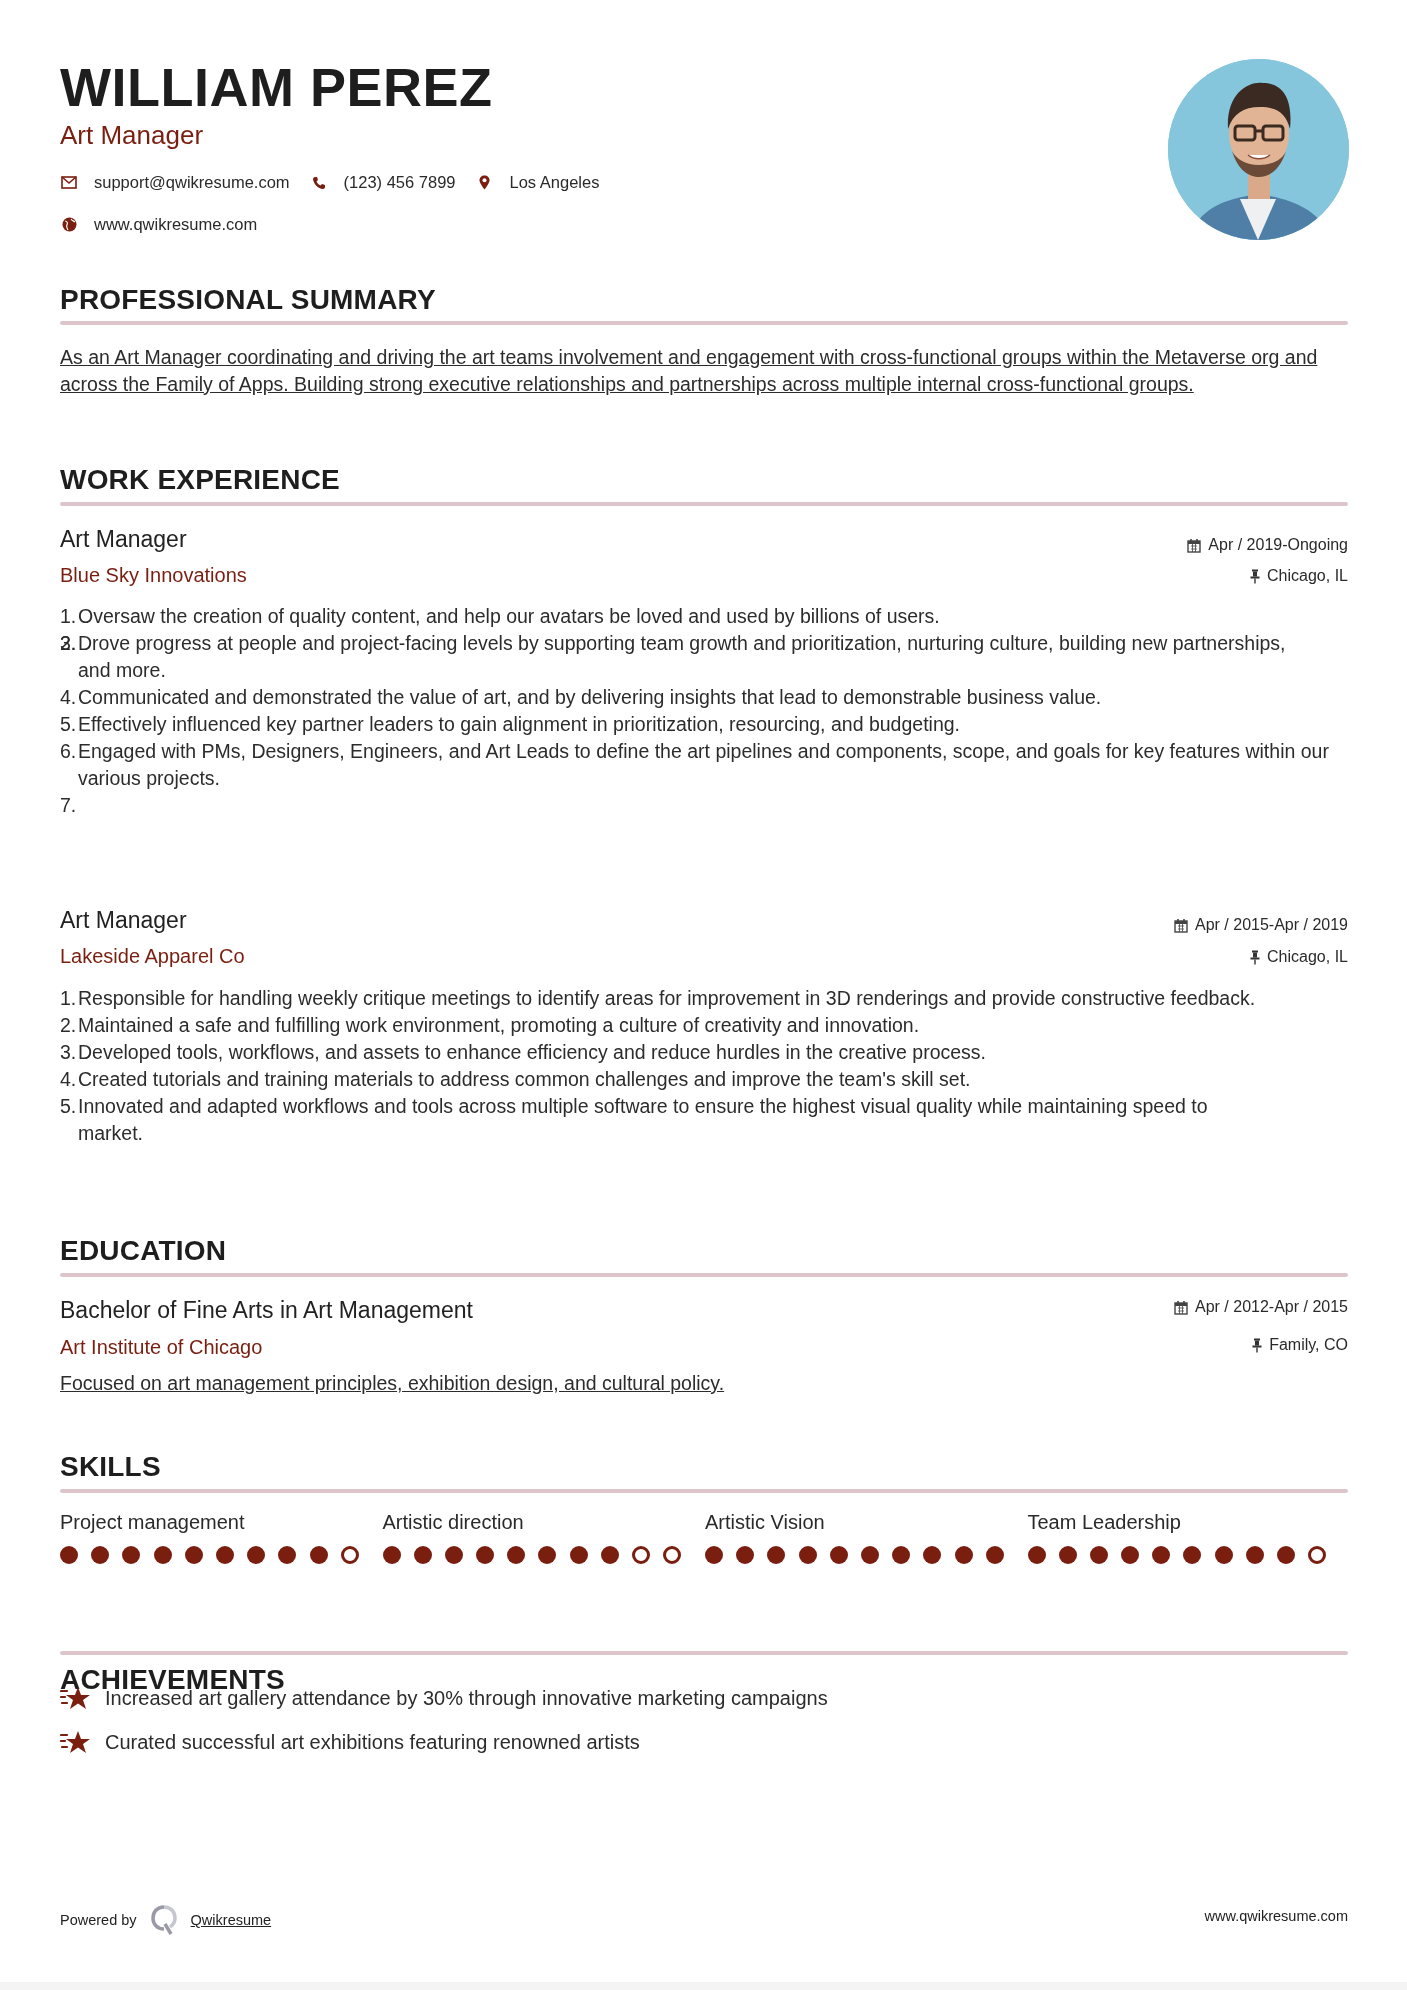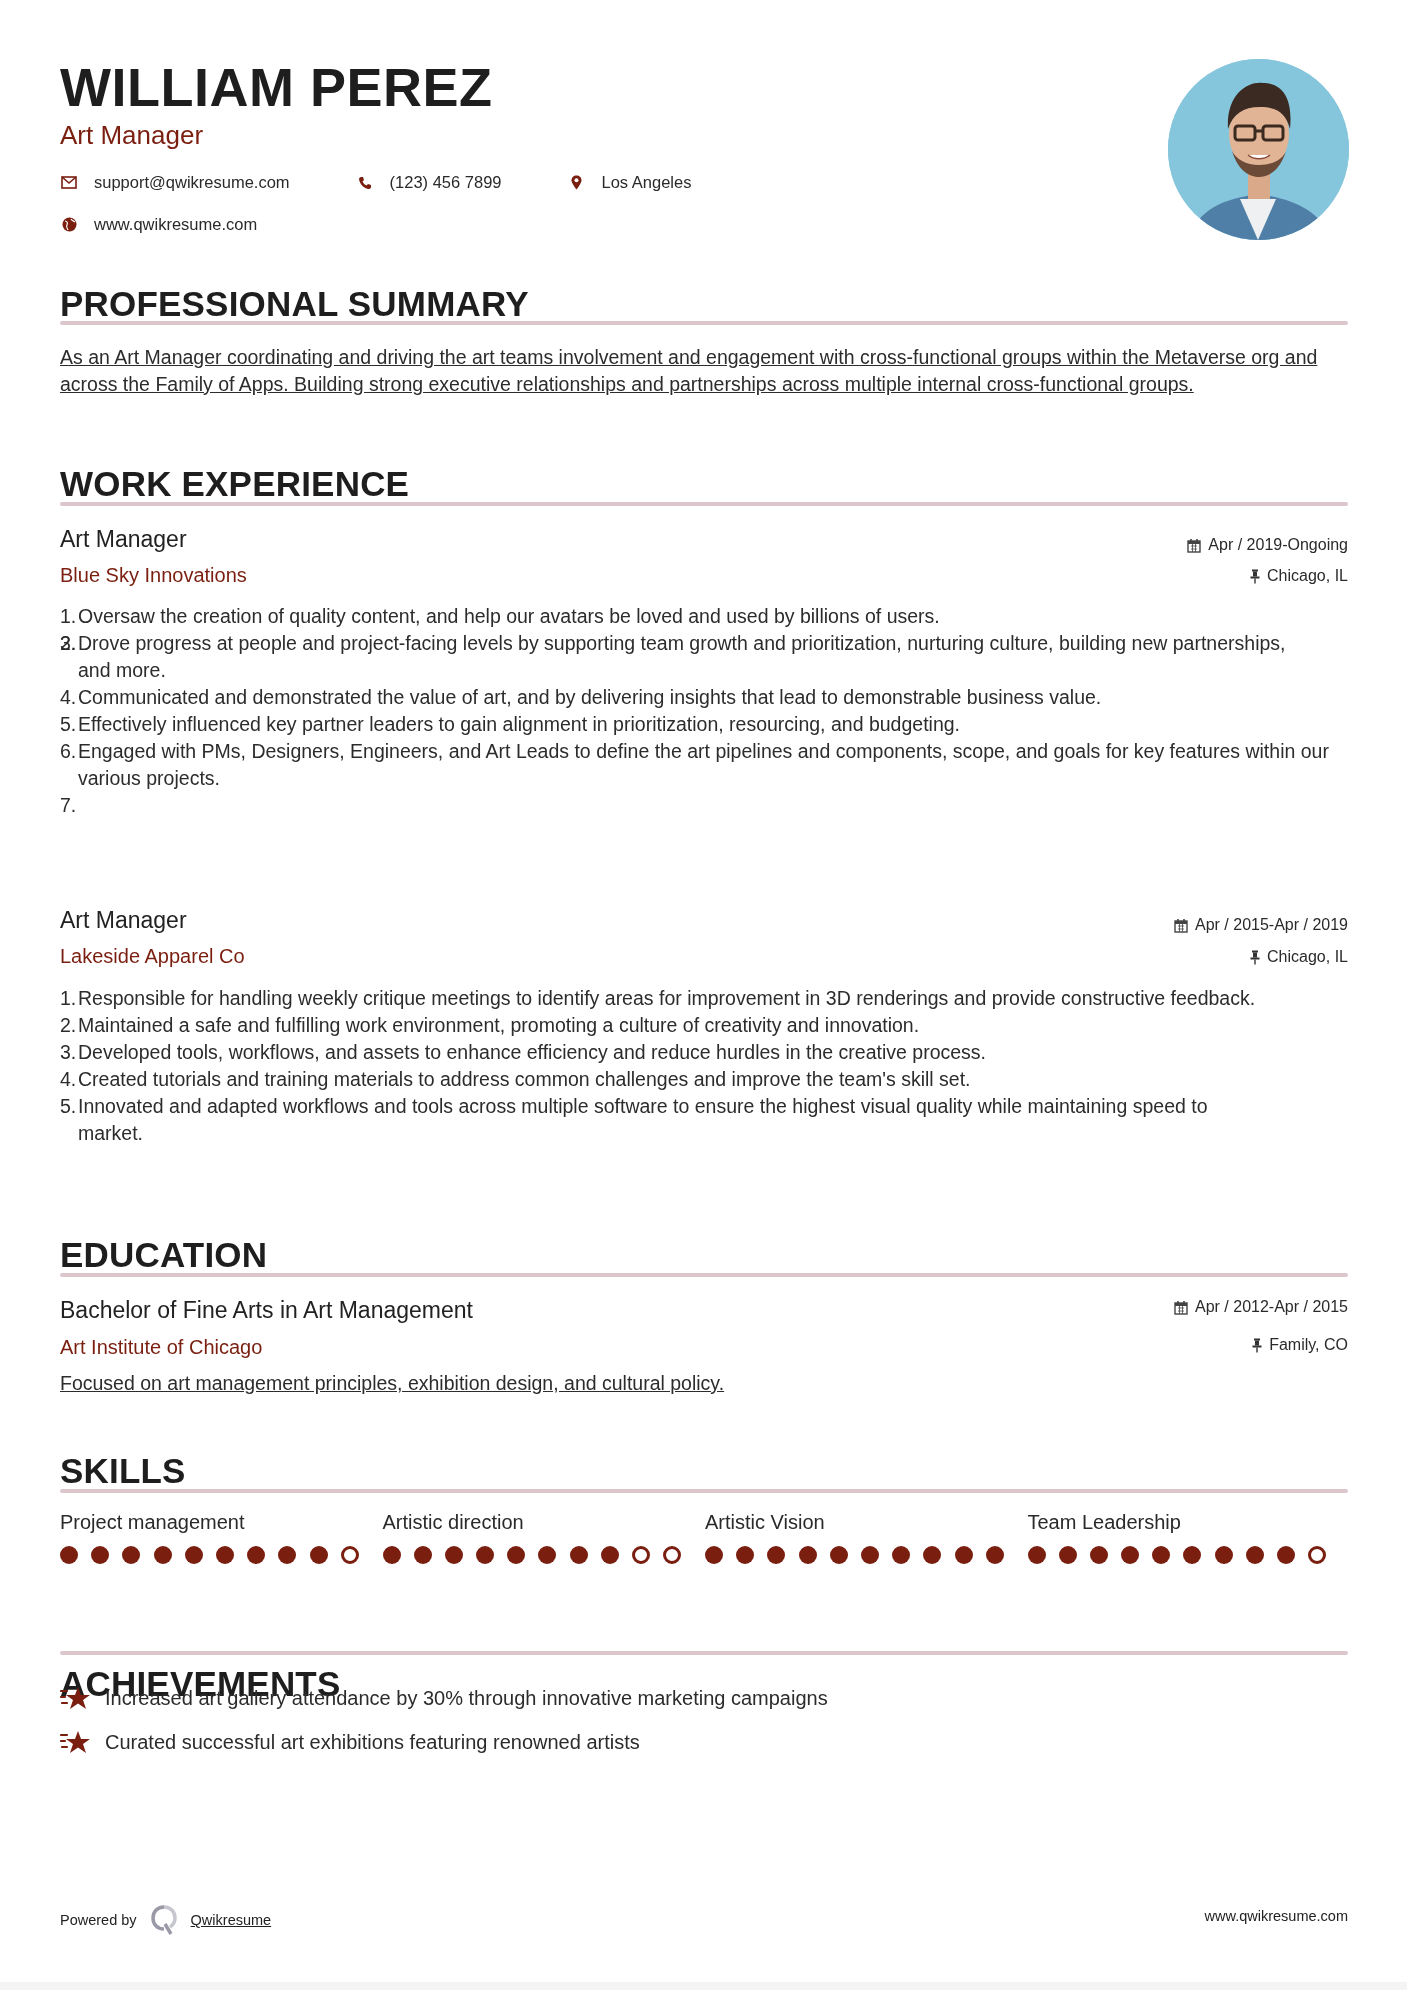--- a/index.html
+++ b/index.html
@@ -3,30 +3,30 @@
 <meta charset="utf-8">
 <style>
   * { box-sizing: border-box; margin: 0; padding: 0; }
   html, body { width: 1407px; height: 1990px; background: #ffffff; }
   body { font-family: "Liberation Sans", "DejaVu Sans", sans-serif; color: #2a2a2a; position: relative; overflow: hidden; }
   .page { position: absolute; left: 0; top: 0; width: 1407px; height: 1990px; background: #fff; }
   .bottom-strip { position: absolute; left: 0; bottom: 0; width: 100%; height: 8px; background: #f4f4f4; }
 
   .name { position: absolute; left: 60px; top: 60px; font-size: 54px; font-weight: 700; letter-spacing: 0.5px; color: #1e1e1e; line-height: 1; }
   .role { position: absolute; left: 60px; top: 121px; font-size: 26px; color: #7a1f10; line-height: 1.1; }
-  .contact-row { position: absolute; left: 60px; display: flex; align-items: center; font-size: 16.5px; color: #2a2a2a; gap: 46px; }
+  .contact-row { position: absolute; left: 60px; display: flex; align-items: center; font-size: 16.5px; color: #2a2a2a; }
   .contact-row.r1 { top: 173px; }
   .contact-row.r2 { top: 215px; }
   .c-item { display: flex; align-items: center; margin-right: 20px; }
   .c-icon { width: 18px; height: 18px; margin-right: 16px; display: inline-flex; align-items: center; justify-content: center; }
   .c-icon svg { display: block; }
 
   .photo { position: absolute; left: 1168px; top: 59px; width: 181px; height: 181px; border-radius: 50%; background: #86c6dd; overflow: hidden; }
 
-  .section-title { position: absolute; left: 60px; font-size: 35px; font-weight: 700; color: #1e1e1e; letter-spacing: 0.2px; line-height: 1; }
+  .section-title { position: absolute; left: 60px; font-size: 28px; font-weight: 700; color: #1e1e1e; letter-spacing: 0.2px; line-height: 1; }
   .divider { position: absolute; left: 60px; width: 1288px; height: 4px; background: #dcc6cc; border-radius: 2px; }
 
   .para { position: absolute; left: 60px; width: 1290px; font-size: 19.5px; line-height: 27px; color: #2c2c2c; text-decoration: underline; }
 
   .job-title { position: absolute; left: 60px; font-size: 23px; color: #222; line-height: 1; }
   .job-company { position: absolute; left: 60px; font-size: 20px; color: #7a1f10; line-height: 1; }
   .meta { position: absolute; right: 59px; display: flex; align-items: center; font-size: 16px; color: #2a2a2a; line-height: 1; }
   .meta .m-icon { margin-right: 7px; display: inline-flex; }
 
   ol.bullets { position: absolute; left: 60px; width: 1290px; list-style: none; font-size: 19.5px; line-height: 27px; color: #2c2c2c; }

